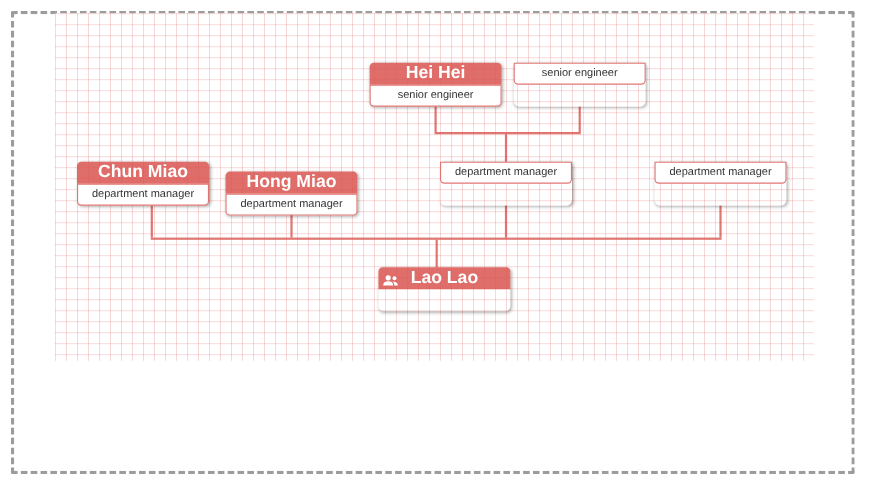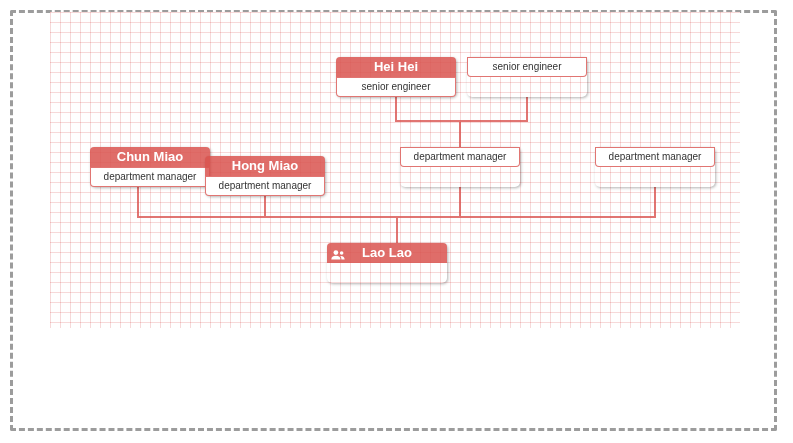--- a/index.html
+++ b/index.html
@@ -34,21 +34,21 @@
     box-shadow: 1px 1px 3px rgba(0,0,0,0.3);
     cursor: default;
   }
   .node-title {
     position: relative;
     height: 20px;
     line-height: 20px;
     background-color: rgba(217,83,79,0.85);
     color: #ffffff;
     font-weight: bold;
-    font-size: 13px;
+    font-size: 16px;
     text-align: center;
     border-radius: 4px 4px 0 0;
     overflow: hidden;
     white-space: nowrap;
   }
   .users-ico {
     position: absolute;
     left: 4px; top: 4px;
     width: 14px; height: 12px;
     display: inline-block;
@@ -85,35 +85,35 @@
     <div class="cline" style="left: 604px; top: 175px; width: 2px; height: 29px;"></div>
     <div class="cline" style="left: 87px; top: 204px; width: 519px; height: 2px;"></div>
     <div class="cline" style="left: 346px; top: 206px; width: 2px; height: 25px;"></div>
     <div class="node" style="left: 286px; top: 45px;">
       <div class="node-title"><span>Hei Hei</span></div>
       <div class="node-content">senior engineer</div>
     </div>
     <div class="node" style="left: 417px; top: 45px;">
       <div class="node-content">senior engineer</div>
     </div>
-    <div class="node" style="left: 40px; top: 135px;">
+    <div class="node" style="left: 20px; top: 135px;">
       <div class="node-title"><span>Chun Miao</span></div>
       <div class="node-content">department manager</div>
     </div>
     <div class="node" style="left: 155px; top: 144px;">
       <div class="node-title"><span>Hong Miao</span></div>
       <div class="node-content">department manager</div>
     </div>
     <div class="node" style="left: 350px; top: 135px;">
       <div class="node-content">department manager</div>
     </div>
     <div class="node" style="left: 545px; top: 135px;">
       <div class="node-content">department manager</div>
     </div>
-    <div class="node" style="left: 277px; top: 231px;">
+    <div class="node" style="left: 294px; top: 231px;">
       <div class="node-title"><span class="users-ico"><svg width="14" height="12" viewBox="0 0 20 15" xmlns="http://www.w3.org/2000/svg" fill="#ffffff">
             <circle cx="7" cy="4" r="3.4"></circle>
             <path d="M0.5 14 Q0.5 8.6 7 8.6 Q13.5 8.6 13.5 14 Z"></path>
             <circle cx="15.2" cy="4.6" r="2.6"></circle>
             <path d="M14 8.9 Q19.5 9.4 19.5 14 L14.9 14 Q14.9 10.4 13.3 9.2 Z"></path>
           </svg></span><span>Lao Lao</span></div>
     </div>
   </div>
 
 </body></html>

